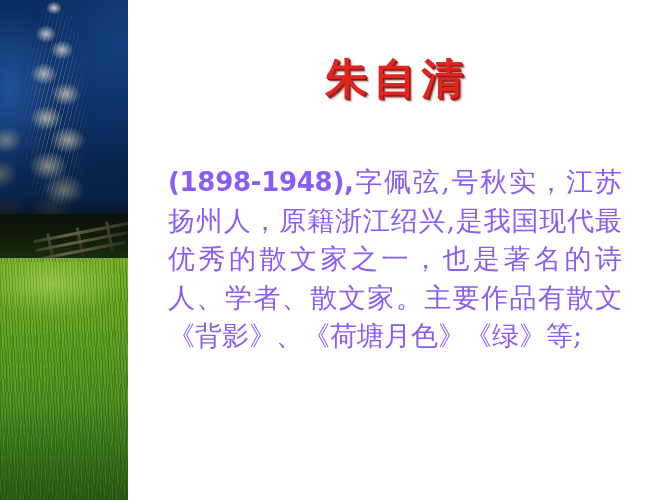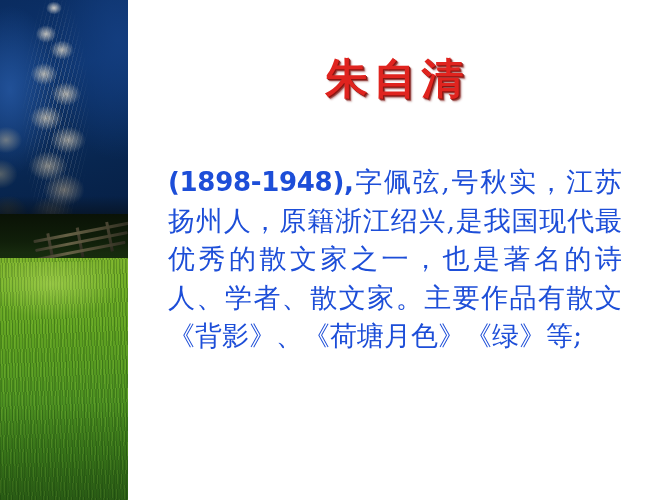--- a/index.html
+++ b/index.html
@@ -205,21 +205,21 @@
   }
 
   .body-text {
     position: absolute;
     left: 40px;
     top: 163px;
     width: 454px;
     font-family: "DejaVu Serif", "Liberation Serif", serif;
     font-size: 27px;
     line-height: 38.5px;
-    color: #1d4ed8;
+    color: #8b5cf6;
     text-align: justify;
     text-justify: inter-character;
     word-break: break-all;
   }
 
   .body-text .years {
     font-family: "DejaVu Sans", "Liberation Sans", sans-serif;
     font-weight: bold;
     font-size: 26px;
     letter-spacing: -0.3px;

